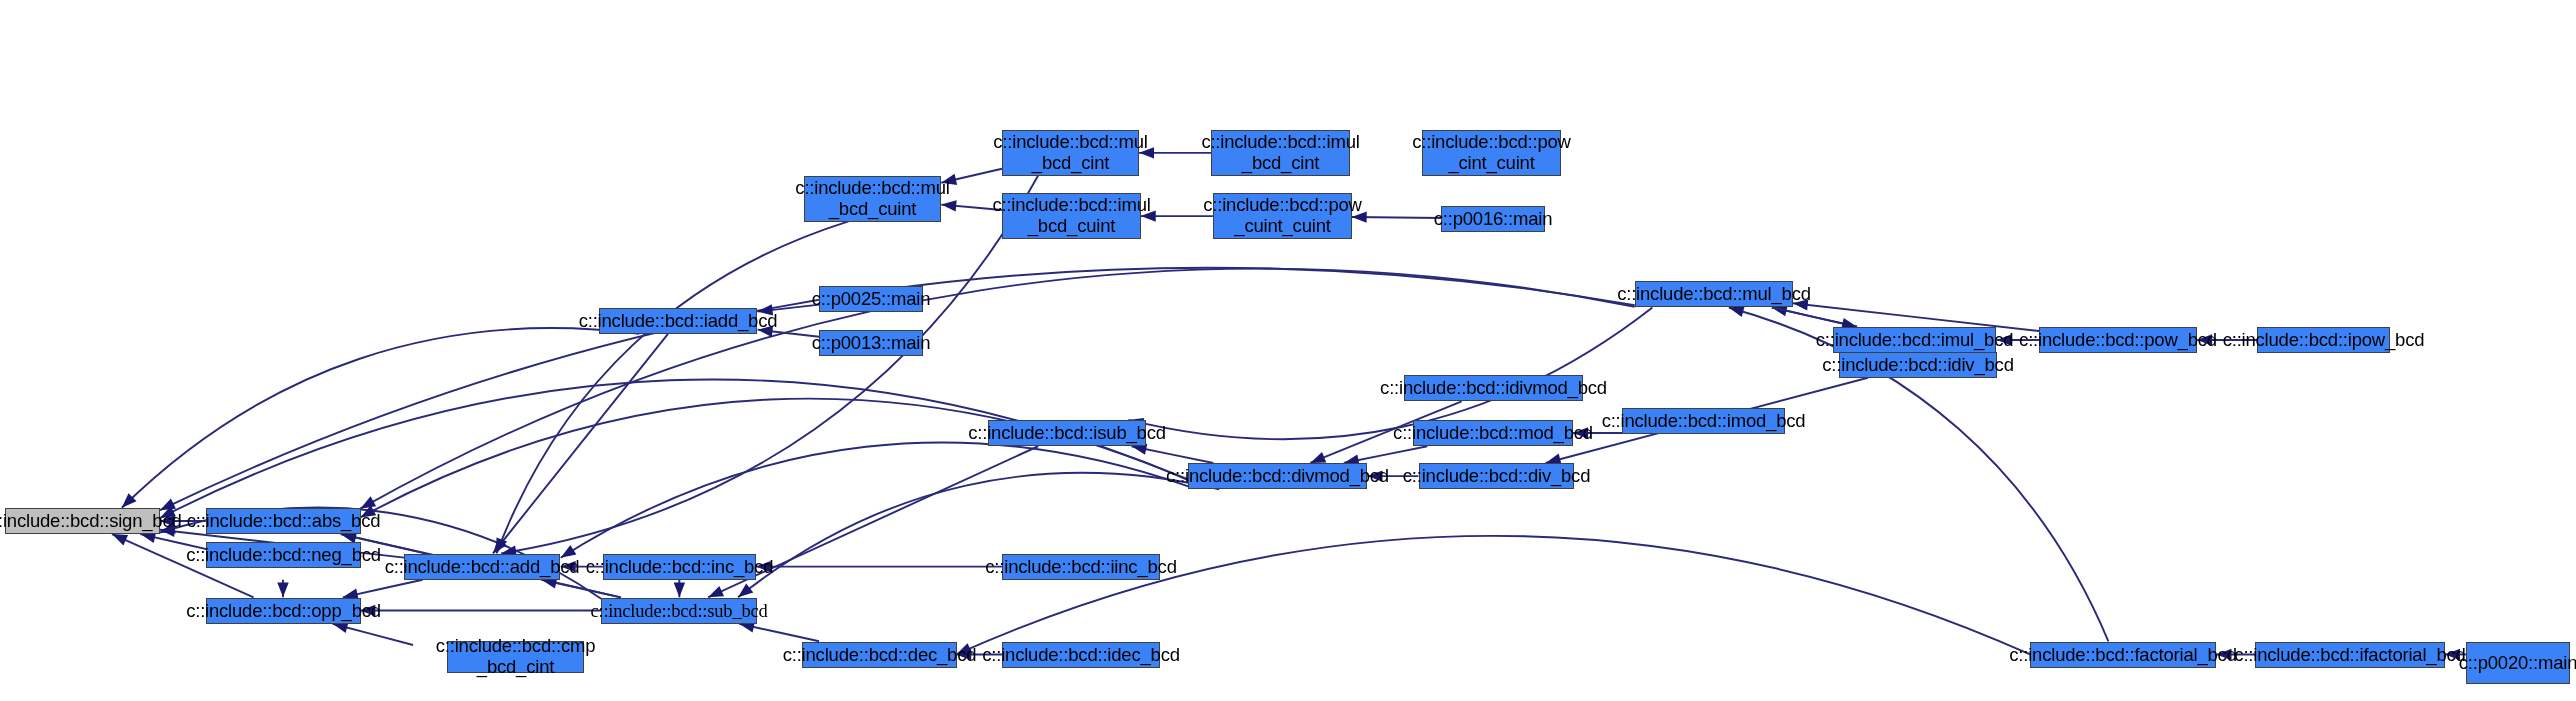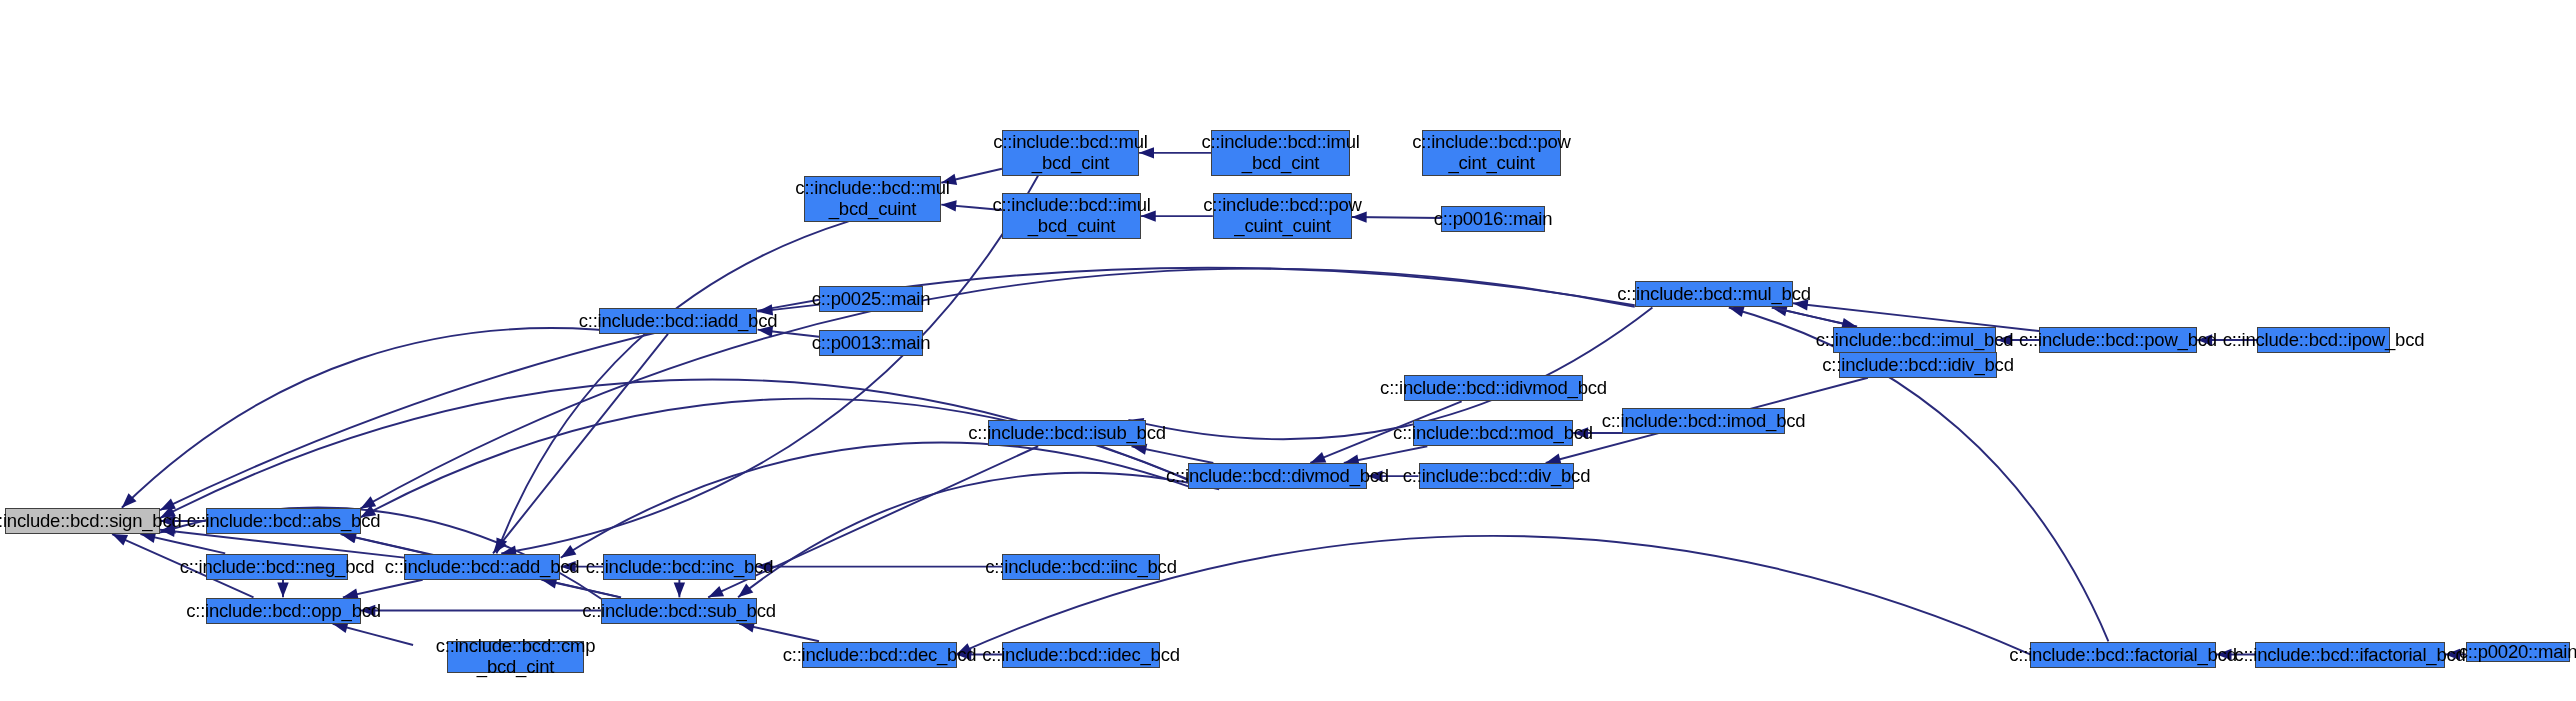--- a/index.html
+++ b/index.html
@@ -257,26 +257,26 @@
         <polygon class="edge-head" points="2782,745 2799,738.5 2799,751.5"></polygon>
       </g>
       <g>
         <path class="edge-path" d="M 2398.951219512195 730 C 2317.2234146341466 535.4956097560976, 2170.3765853658538 406.2956097560975, 1967.0487804878048 350"></path>
         <polygon class="edge-head" points="1967.0487804878048,350 1985.166821623903,348.27182599525986 1981.697997409706,360.80048348802427"></polygon>
       </g>
     </svg>
   <div id="nodes">
       <div class="gnode highlight" style="left: 5.3px; top: 508px; width: 155px; height: 26px;">c::include::bcd::sign_bcd</div>
       <div class="gnode" style="left: 206px; top: 508px; width: 155px; height: 26px;">c::include::bcd::abs_bcd</div>
-      <div class="gnode" style="left: 206px; top: 554px; width: 142px; height: 26px;">c::include::bcd::neg_bcd</div>
+      <div class="gnode" style="left: 206px; top: 542px; width: 155px; height: 26px;">c::include::bcd::neg_bcd</div>
       <div class="gnode" style="left: 206px; top: 598px; width: 155px; height: 26px;">c::include::bcd::opp_bcd</div>
       <div class="gnode" style="left: 402px; top: 641px; width: 137px; height: 32px; margin-left: 45px;">c::include::bcd::cmp
 _bcd_cint</div>
       <div class="gnode" style="left: 404px; top: 554px; width: 156px; height: 26px;">c::include::bcd::add_bcd</div>
-      <div class="gnode" style="left: 601px; top: 598px; width: 156px; height: 26px;">c::include::bcd::sub_bcd</div>
+      <div class="gnode" style="left: 601px; top: 598px; width: 156px; height: 26px; font-family: Liberation Serif, serif;">c::include::bcd::sub_bcd</div>
       <div class="gnode" style="left: 603px; top: 554px; width: 153px; height: 26px;">c::include::bcd::inc_bcd</div>
       <div class="gnode" style="left: 802px; top: 642px; width: 155px; height: 26px;">c::include::bcd::dec_bcd</div>
       <div class="gnode" style="left: 1002px; top: 642px; width: 158px; height: 26px;">c::include::bcd::idec_bcd</div>
       <div class="gnode" style="left: 1002px; top: 554px; width: 158px; height: 26px;">c::include::bcd::iinc_bcd</div>
       <div class="gnode" style="left: 599px; top: 308px; width: 158px; height: 26px; text-align: right;">c::include::bcd::iadd_bcd</div>
       <div class="gnode" style="left: 819px; top: 286px; width: 104px; height: 26px;">c::p0025::main</div>
       <div class="gnode" style="left: 819px; top: 330px; width: 104px; height: 26px;">c::p0013::main</div>
       <div class="gnode" style="left: 988px; top: 420px; width: 158px; height: 26px;">c::include::bcd::isub_bcd</div>
       <div class="gnode" style="left: 1188px; top: 463px; width: 179px; height: 26px;">c::include::bcd::divmod_bcd</div>
       <div class="gnode" style="left: 1404px; top: 375px; width: 179px; height: 26px;">c::include::bcd::idivmod_bcd</div>
@@ -296,16 +296,16 @@
 _bcd_cint</div>
       <div class="gnode" style="left: 1422px; top: 130px; width: 139px; height: 46px;">c::include::bcd::pow
 _cint_cuint</div>
       <div class="gnode" style="left: 1002px; top: 193px; width: 139px; height: 46px;">c::include::bcd::imul
 _bcd_cuint</div>
       <div class="gnode" style="left: 1213px; top: 193px; width: 139px; height: 46px;">c::include::bcd::pow
 _cuint_cuint</div>
       <div class="gnode" style="left: 1441px; top: 206px; width: 104px; height: 26px;">c::p0016::main</div>
       <div class="gnode" style="left: 2030px; top: 642px; width: 186px; height: 26px;">c::include::bcd::factorial_bcd</div>
       <div class="gnode" style="left: 2255px; top: 642px; width: 190px; height: 26px;">c::include::bcd::ifactorial_bcd</div>
-      <div class="gnode" style="left: 2466px; top: 642px; width: 104px; height: 20px;">c::p0020::main</div>
+      <div class="gnode" style="left: 2466px; top: 642px; width: 104px; height: 42px;">c::p0020::main</div>
     </div>
 </div>
 
 
 </body></html>

